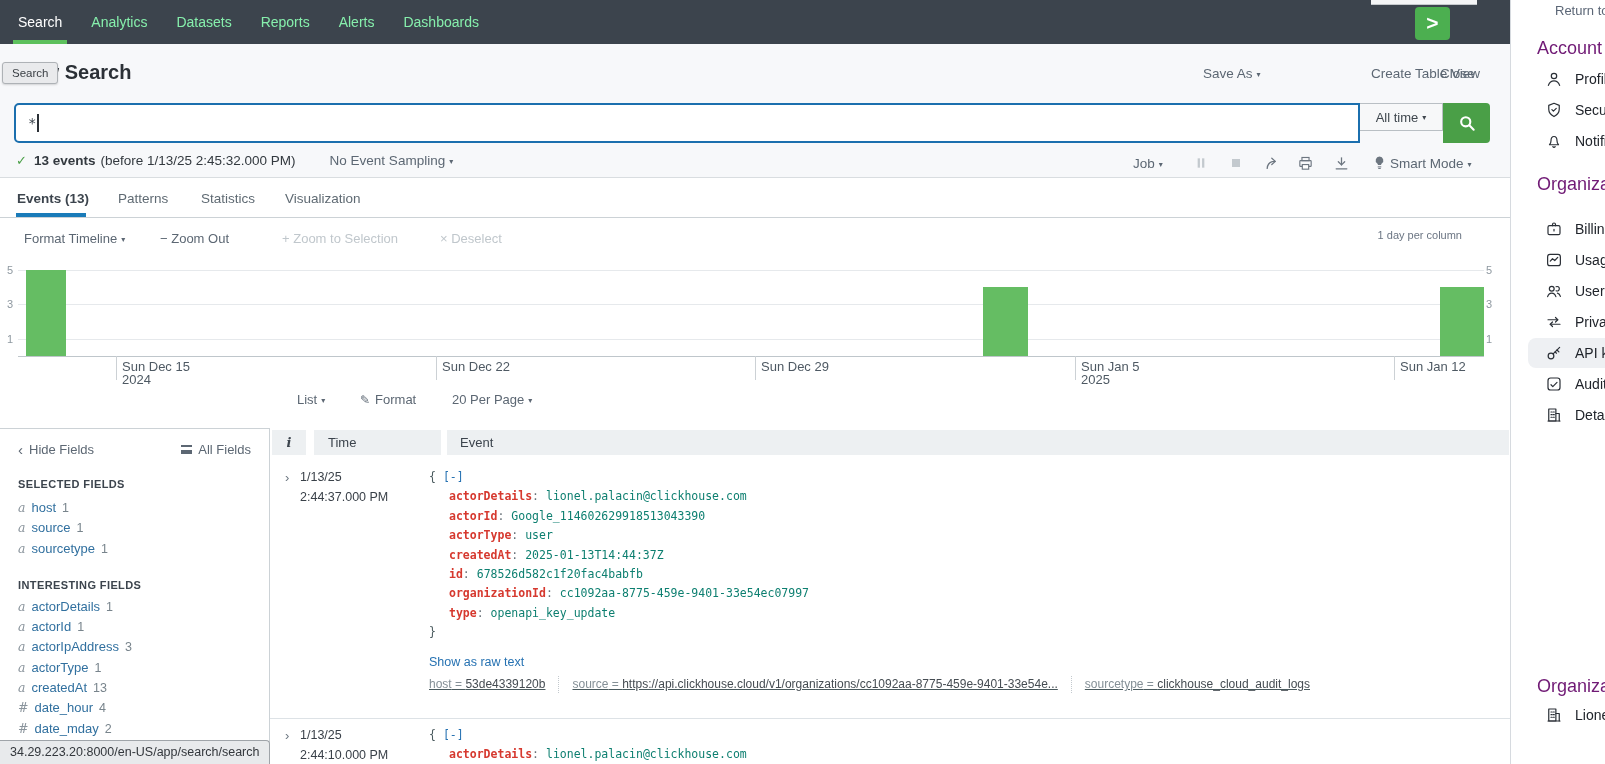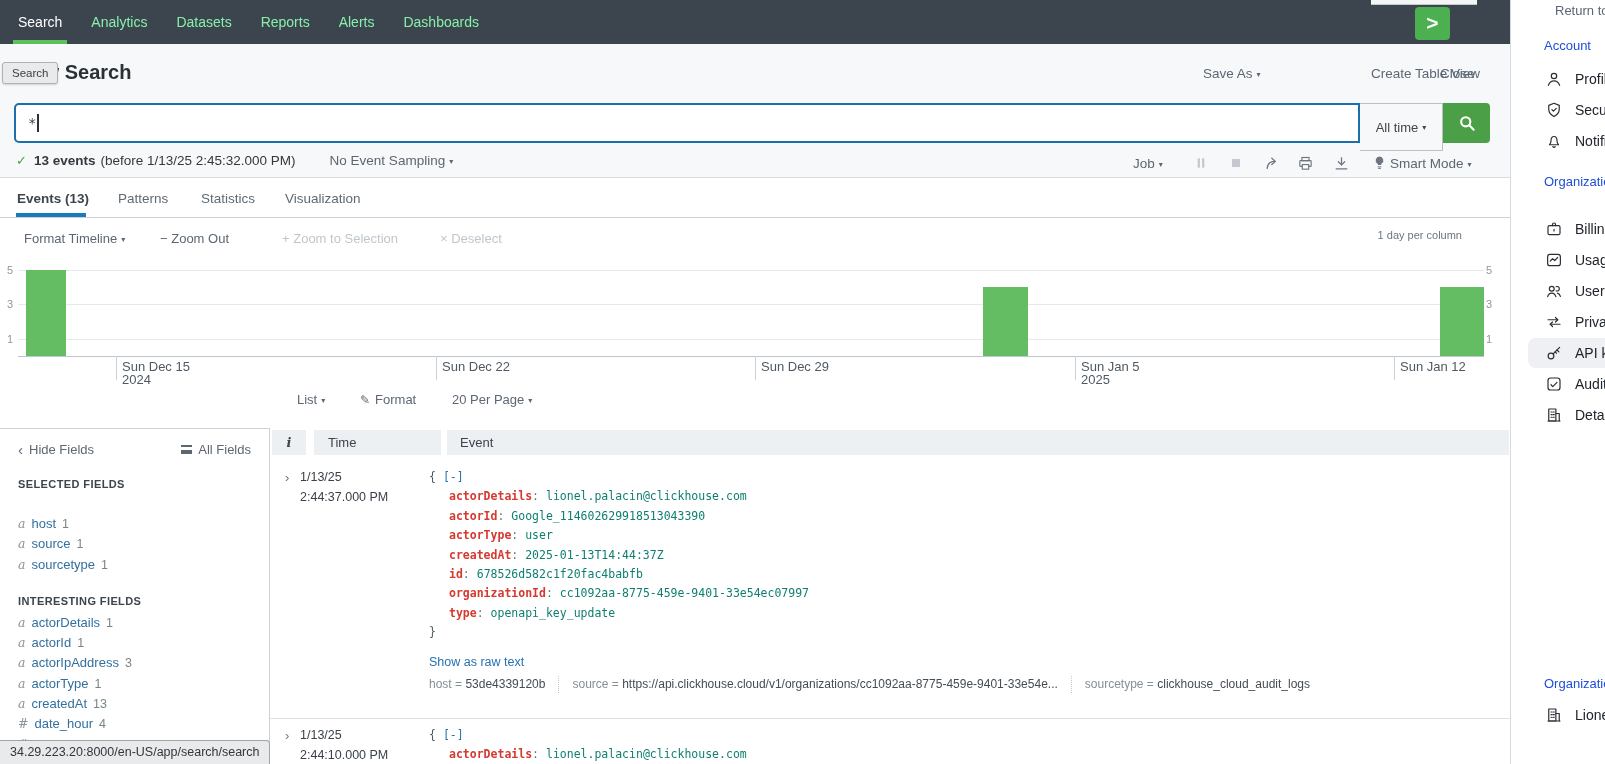--- a/index.html
+++ b/index.html
@@ -22,21 +22,21 @@
   .head-zone { position:absolute; left:0; top:44px; width:1510px; height:134px; background:#f7f8fa; border-bottom:1px solid #d9dde0; }
   .page-title { position:absolute; left:18px; top:61px; font-size:20px; font-weight:700; color:#2b3036; }
   .head-action { position:absolute; top:66px; font-size:13.5px; color:#5c6773; cursor:pointer; white-space:nowrap; }
   .tooltip-search { position:absolute; left:2px; top:62px; background:#e9eaec; border:1px solid #aeb2b6; border-radius:3px;
     padding:4px 9px; font-size:11.5px; color:#3a3f44; z-index:6; box-shadow:0 1px 2px rgba(0,0,0,.15); }
 
   .search-asm { position:absolute; left:14px; top:103px; width:1476px; height:40px; display:flex; }
   .search-input { width:1346px; height:40px; background:#fff; border:2px solid #1b6fae; border-radius:5px 0 0 5px;
     display:flex; align-items:center; padding-left:12px; font-family:"DejaVu Sans Mono", monospace; font-size:14px; color:#3c444d; }
   .cursor { display:inline-block; width:1.5px; height:18px; background:#2b3036; margin-left:1px; }
-  .time-btn { width:83px; height:48px; background:#f7f8f9; border:1px solid #b9bfc4; border-left:none;
+  .time-btn { width:83px; height:28px; background:#f7f8f9; border:1px solid #b9bfc4; border-left:none;
     display:flex; align-items:center; justify-content:center; font-size:13px; color:#3f474e; cursor:pointer; }
   .go-btn { width:47px; height:40px; background:#4a9f47; border:none; border-radius:0 4px 4px 0; cursor:pointer;
     display:flex; align-items:center; justify-content:center; }
 
   .caret { font-size:8px; margin-left:4px; vertical-align:1px; }
 
   .job-left { position:absolute; left:16px; top:153px; display:flex; align-items:center; font-size:13.5px; color:#33393f; }
   .check { color:#4a9f47; font-size:13px; margin-right:7px; }
   .evcount { font-weight:700; margin-right:5px; }
   .sampling { margin-left:34px; color:#5c6773; cursor:pointer; }
@@ -66,21 +66,21 @@
   .pencil { font-size:12px; margin-right:5px; }
 
   .fields-panel { position:absolute; left:0; top:428px; width:270px; height:336px; background:#fff;
     border-top:1px solid #ccd2d6; border-right:1px solid #ccd2d6; padding:12px 18px 0 18px; }
   .fp-head { display:flex; justify-content:space-between; align-items:center; font-size:13px; color:#5c6773; }
   .fp-hide, .fp-all { cursor:pointer; display:flex; align-items:center; gap:6px; }
   .chev-l { font-size:15px; }
   .burger { display:inline-block; width:11px; height:9px; border-top:2px solid #5c6773; border-bottom:2px solid #5c6773; position:relative; }
   .burger::after { content:''; position:absolute; left:0; top:2.5px; width:11px; height:2px; background:#5c6773; }
   .fp-title { margin-top:20px; font-size:11px; font-weight:700; color:#3c444d; letter-spacing:.4px; }
-  .fp-list { margin-top:24px; list-style:none; }
+  .fp-list { margin-top:8px; list-style:none; }
   .fp-list.second { margin-top:6px; }
   .fp-row { line-height:20.3px; font-size:13px; white-space:nowrap; cursor:pointer; }
   .ftype { font-family:"DejaVu Serif", serif; font-style:italic; color:#8b959d; margin-right:6px; font-size:12.5px; }
   .fname { color:#31709f; }
   .fcount { color:#78848c; margin-left:6px; font-size:12.5px; }
 
   .th { position:absolute; top:430px; height:25px; background:#edf0f2; font-size:13px; color:#3c444d; line-height:25px; }
   .th-i { left:272px; width:34px; text-align:center; font-family:"DejaVu Serif", serif; font-style:italic; font-weight:700; }
   .th-time { left:314px; width:127px; padding-left:14px; }
   .th-event { left:447px; width:1062px; padding-left:13px; }
@@ -89,32 +89,32 @@
   .ev-chev { width:30px; padding-left:15px; color:#6b7680; font-size:13px; line-height:19.4px; cursor:pointer; }
   .ev-time { width:129px; font-size:12.5px; color:#3a4149; line-height:19.6px; }
   .ev-json { flex:1; font-family:"DejaVu Sans Mono", monospace; font-size:11.5px; line-height:19.4px; color:#4a5a5e; }
   .jline.kv { padding-left:20px; white-space:nowrap; }
   .jkey { color:#d6392f; font-weight:700; }
   .jcolon { color:#6a737a; }
   .jval { color:#0d7f70; }
   .collapse { color:#2672b2; margin-left:7px; cursor:pointer; }
   .rawlink { display:inline-block; font-family:"Liberation Sans", sans-serif; font-size:12.5px; color:#2672b2; cursor:pointer; line-height:19px;margin-top:10px; }
   .meta { display:flex; align-items:center; gap:13px; margin-top:4px; font-family:"Liberation Sans", sans-serif; font-size:12px; line-height:17px; }
-  .mseg { white-space:nowrap; }
+  .mseg { white-space:nowrap;text-decoration:underline; }
   .mseg + .mseg { border-left:1px dotted #c3c9ce; padding-left:13px; }
   .mk { color:#848f96; } .meq { color:#848f96; } .mv { color:#454c52; cursor:pointer; }
   .row-sep { position:absolute; left:270px; top:718px; width:1240px; height:1px; background:#dde2e6; }
 
   .status-tip { position:absolute; left:0; bottom:0; background:#e8eaec; border-top:1px solid #9fa4a9; border-right:1px solid #9fa4a9;
     border-top-right-radius:4px; padding:4px 10px 5px 10px; font-size:12.5px; color:#33373c; z-index:50; }
 
   
   .side-panel { position:absolute; left:1510px; top:0; width:95px; height:764px; background:#fff; border-left:1px solid #d6dadf; }
   .sp-return { position:absolute; left:44px; top:3px; font-size:13px; color:#5b6676; white-space:nowrap; cursor:pointer; }
-  .sp-label { position:absolute; left:33px; font-size:13px; color:#1d4ed8; font-weight:500; white-space:nowrap; }
+  .sp-label { position:absolute; left:26px; font-size:18px; color:#701a75; font-weight:500; white-space:nowrap; }
   .sp-item { position:absolute; left:17px; width:150px; height:30px; display:flex; align-items:center; gap:12px;
     padding-left:17px; font-size:14px; color:#20242b; white-space:nowrap; cursor:pointer; border-radius:8px; }
   .sp-item.active { background:#eef0f3; }
   .sp-item svg { flex:none; }
 
   svg.lic { stroke:#2a2f36; fill:none; stroke-width:1.6; stroke-linecap:round; stroke-linejoin:round; }
 </style>
 </head>
 <body>
 

